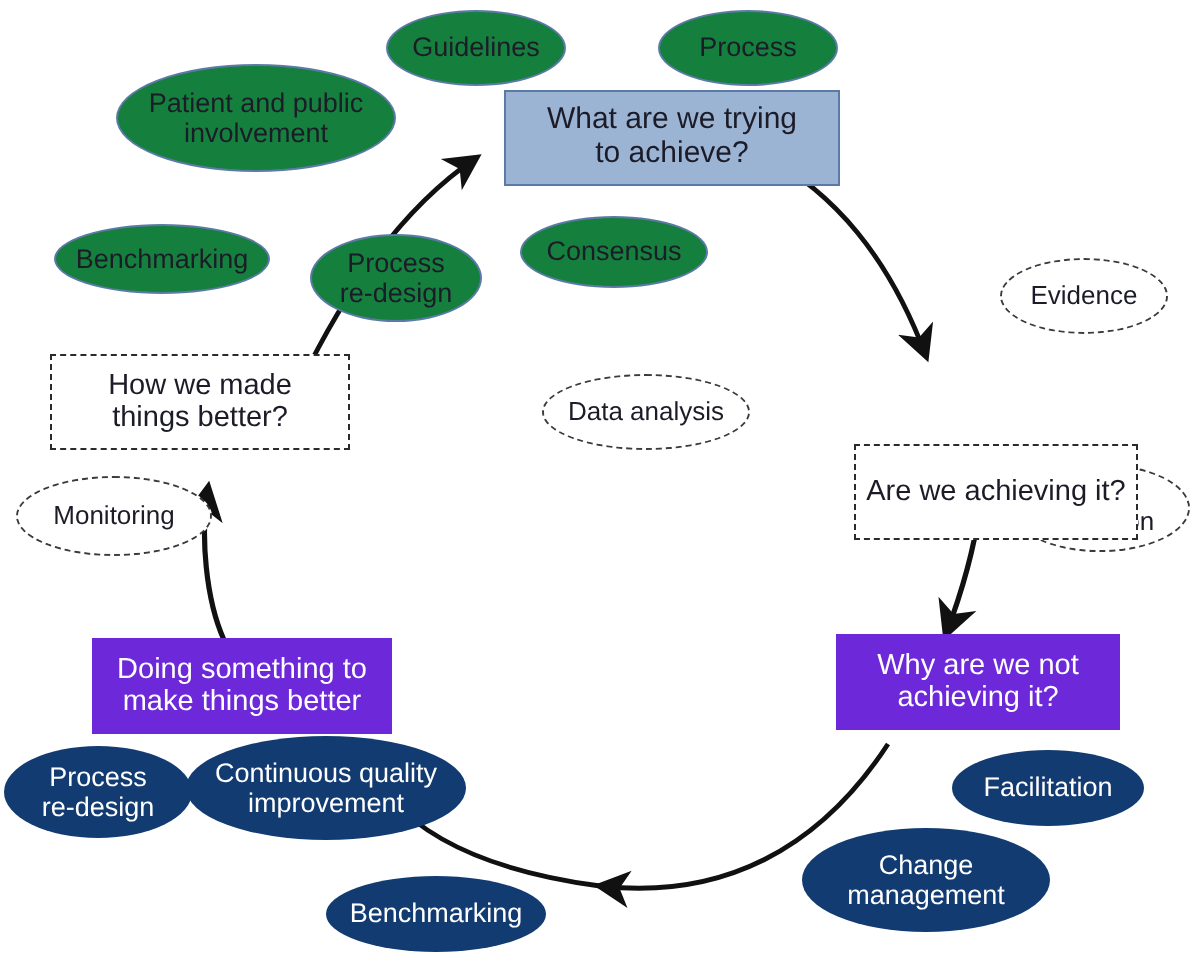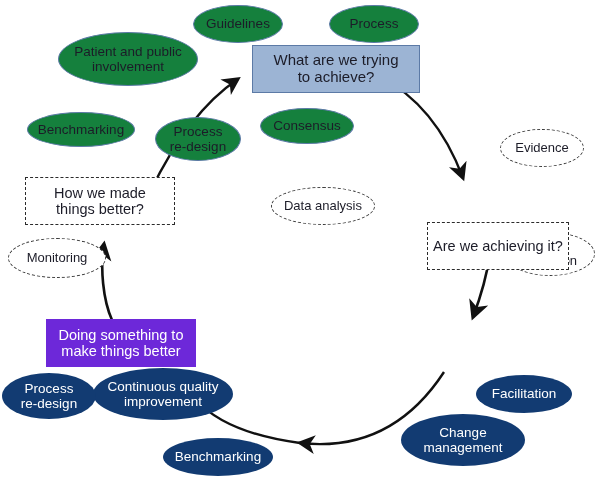--- a/index.html
+++ b/index.html
@@ -136,20 +136,22 @@
 improvement</div>
 
   <div class="node ell-dark" style="left:2px; top:373px; width:94px; height:46px;">Process
 re-design</div>
 
   <div class="node rect-light" style="left:252px; top:45px; width:168px; height:48px;">What are we trying
 to achieve?</div>
 
   <div class="node rect-dash" style="left:427px; top:178px; width:142px; height:48px;margin-top:44px;">Are we achieving it?</div>
 
+  <div class="node rect-dark" style="left:418px; top:317px; width:142px; height:48px;">Why are we not
+achieving it?</div>
 
   <div class="node rect-dark" style="left:46px; top:319px; width:150px; height:48px;">Doing something to
 make things better</div>
 
   <div class="node rect-dash" style="left:25px; top:177px; width:150px; height:48px;">How we made
 things better?</div>
 
 </div>
 
 </body></html>

